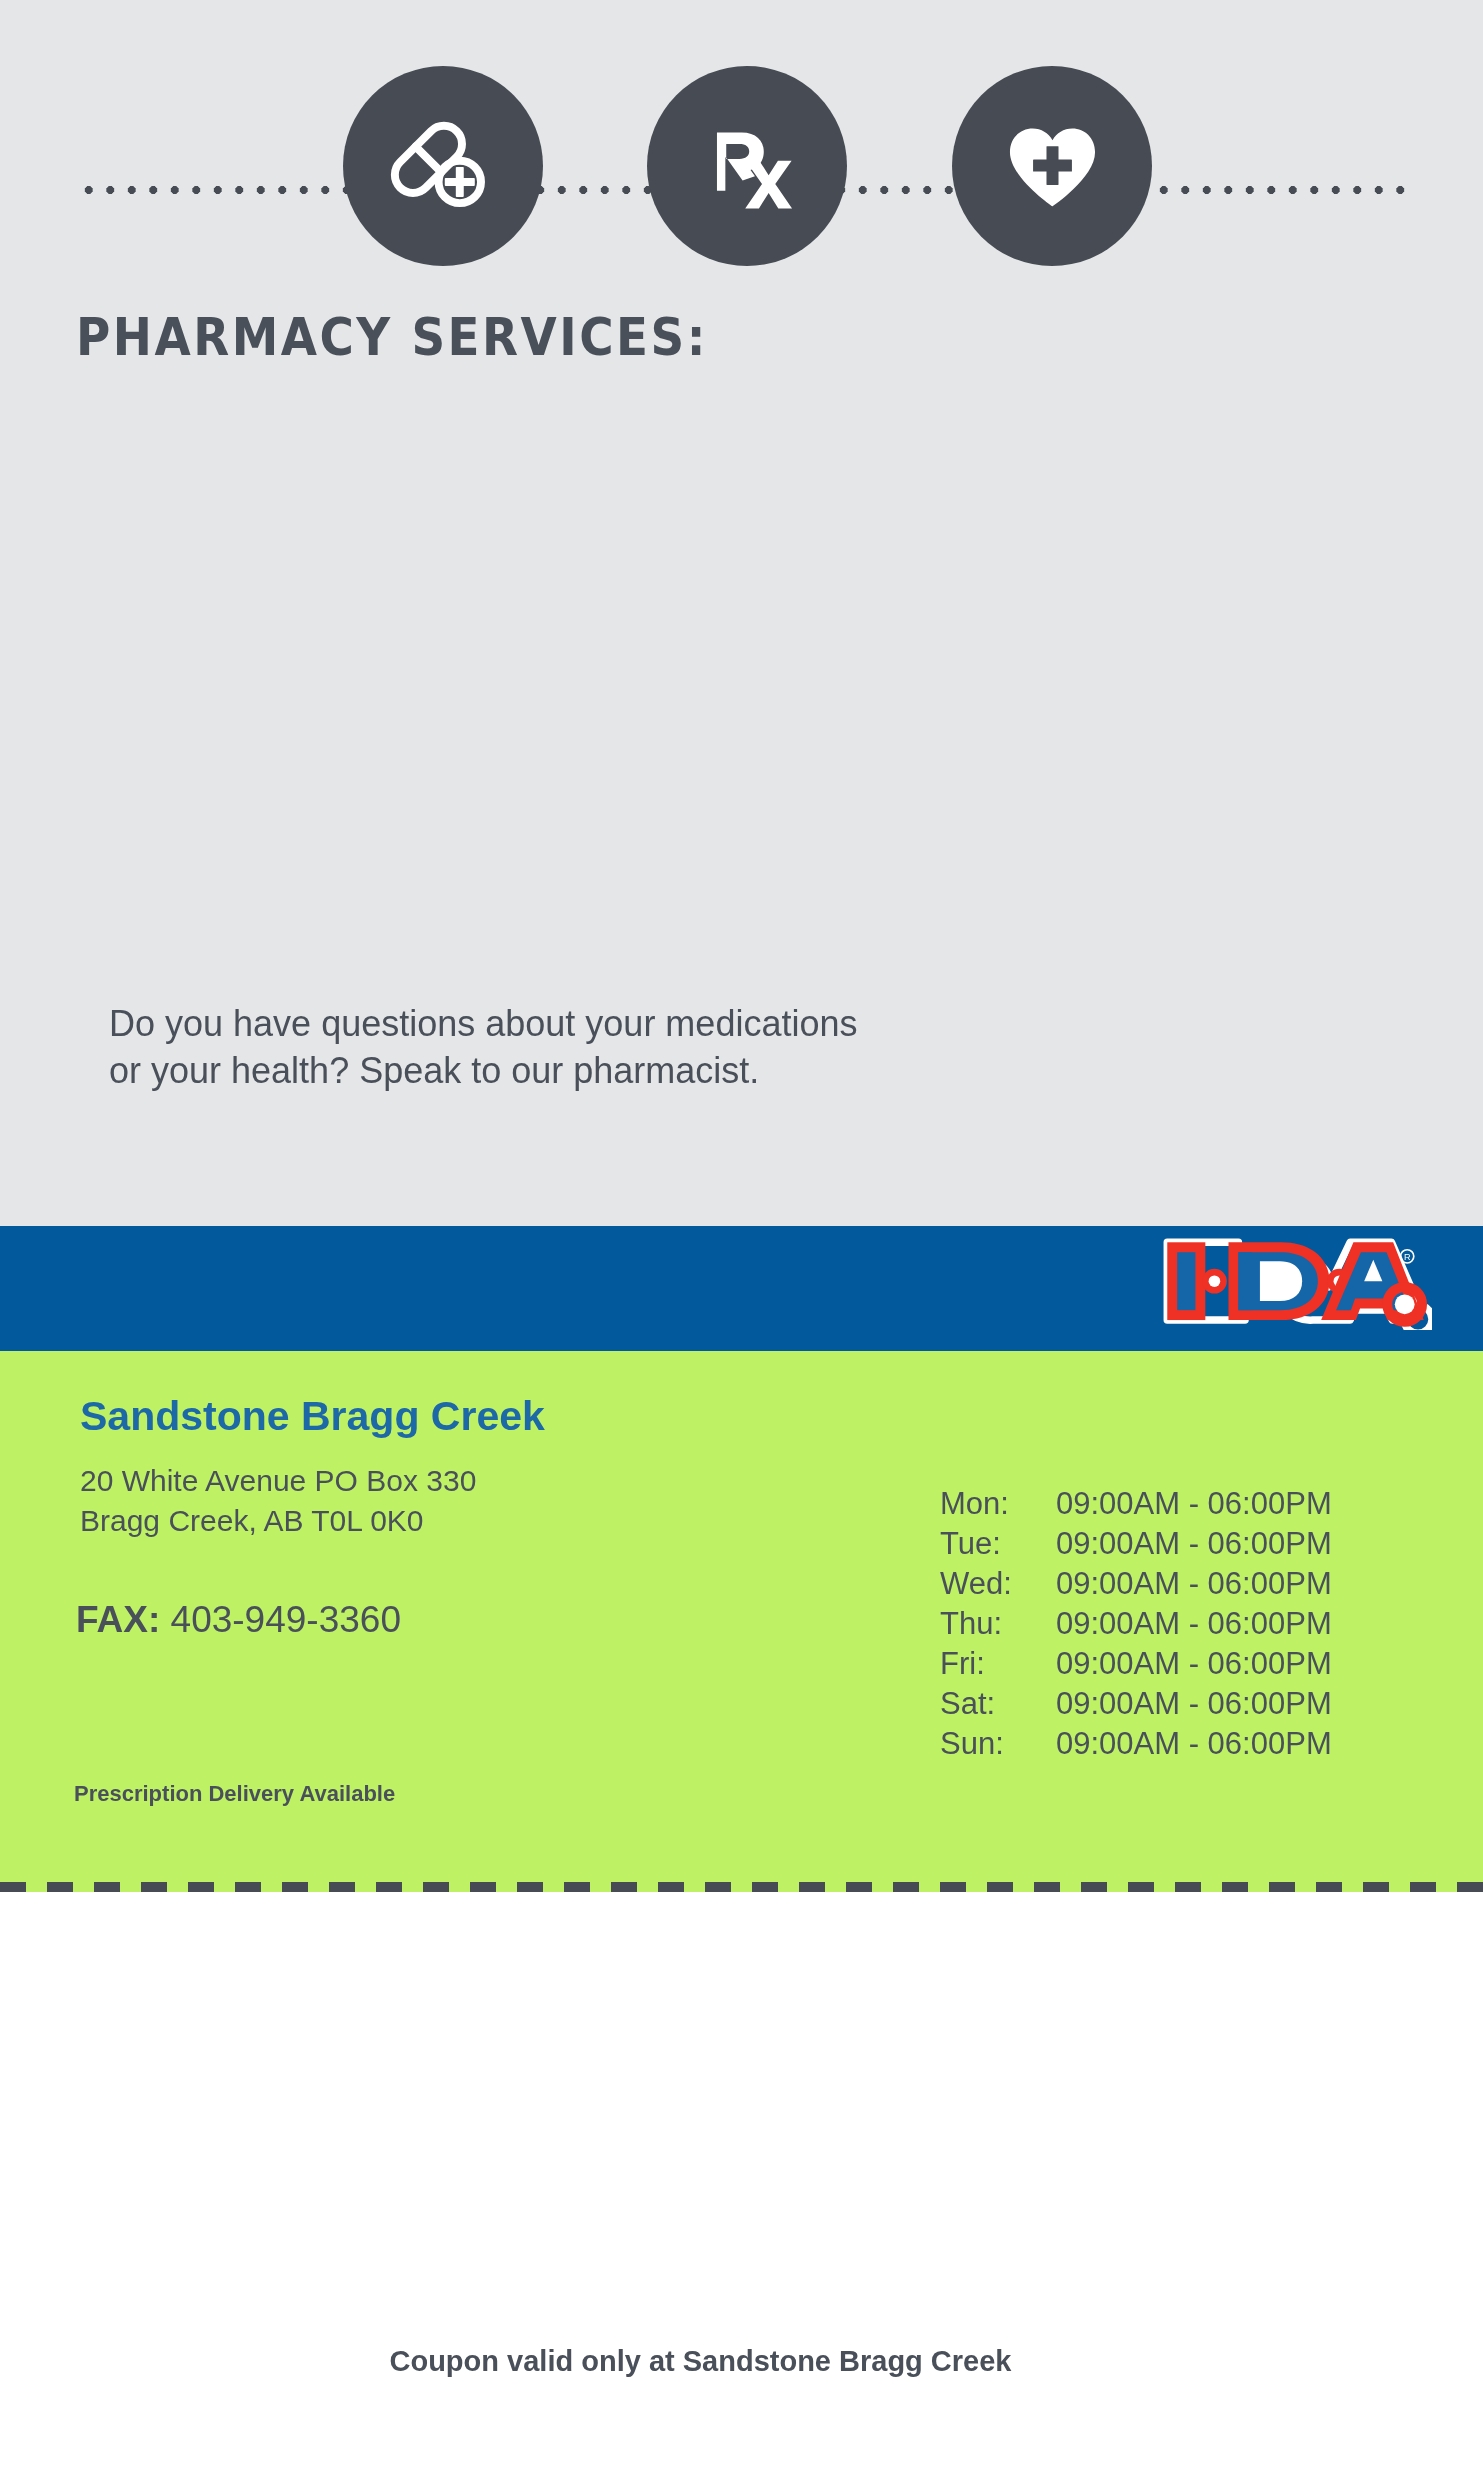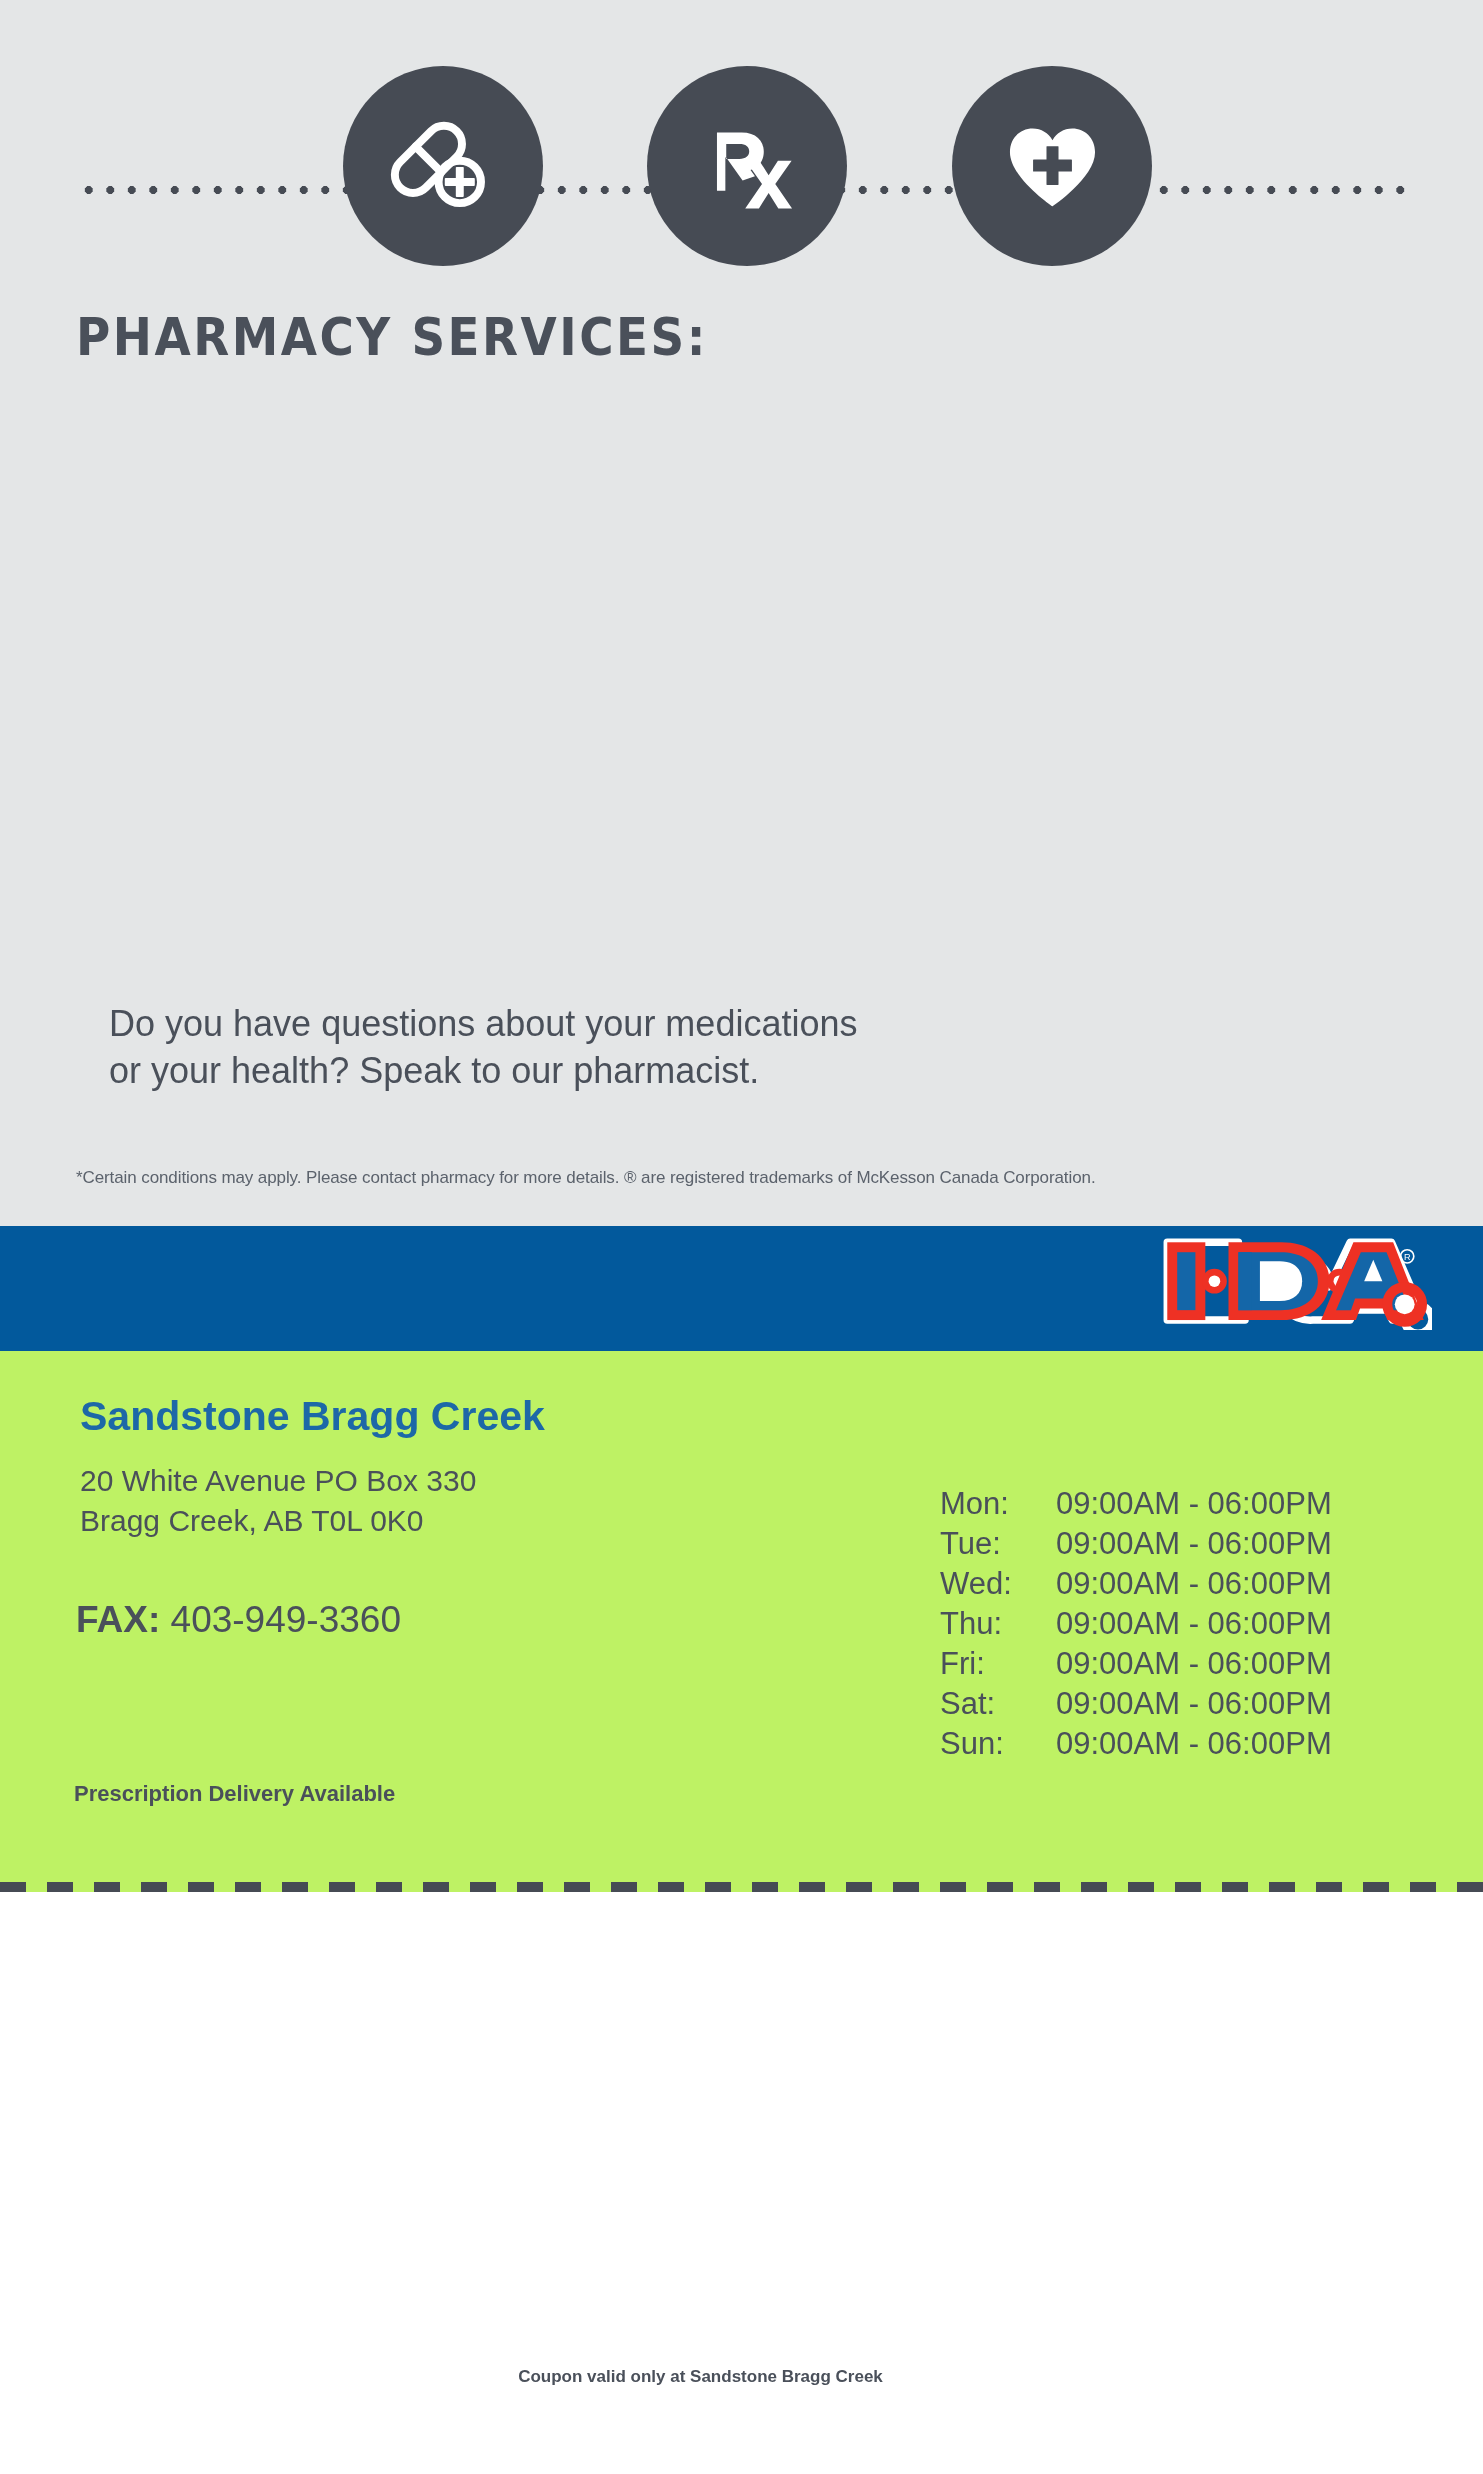--- a/index.html
+++ b/index.html
@@ -213,24 +213,23 @@
     width: 1483px;
     height: 583px;
     background: #ffffff;
   }
   .coupon-note {
     position: absolute;
     left: 0;
     top: 2345px;
     width: 1401px;
     text-align: center;
-    font-size: 17px;
+    font-size: 29px;
     font-weight: 700;
     color: #4a505a;
-    margin-top: 22px;
   }
 </style>
 </head>
 <body>
 
 <div id="page">
 
   <div class="grey-panel"></div>
 
   <div class="icon-strip">
@@ -278,21 +277,20 @@
 
   <div class="services-title">PHARMACY SERVICES:</div>
 
   <div class="services-body"></div>
 
   <div class="question-block">
     <span class="ln">Do you have questions about your medications</span>
     <span class="ln">or your health? Speak to our pharmacist.</span>
   </div>
 
-  <div class="fine-print">*Certain conditions may apply. Please contact pharmacy for more details. ® are registered trademarks of McKesson Canada Corporation.</div>
 
   <div class="blue-band"></div>
 
   <div class="ida-logo">
     <svg viewBox="0 0 330 116" aria-hidden="true">
 
       <g>
         <path d="M10 10 H96 V26 H104 A11 11 0 0 1 104 26 H150 C186 26 206 40 206 58 C206 60 205.7 62 205.2 64
                  L231 10 H281 L314 86 A17 17 0 1 1 296 104 H282 L277 92 H236 L231 104 H186
                  C173 105 160 99 150 90 H104 V104 H10 Z" fill="none" stroke="#ffffff" stroke-width="9" stroke-linejoin="round"></path>

